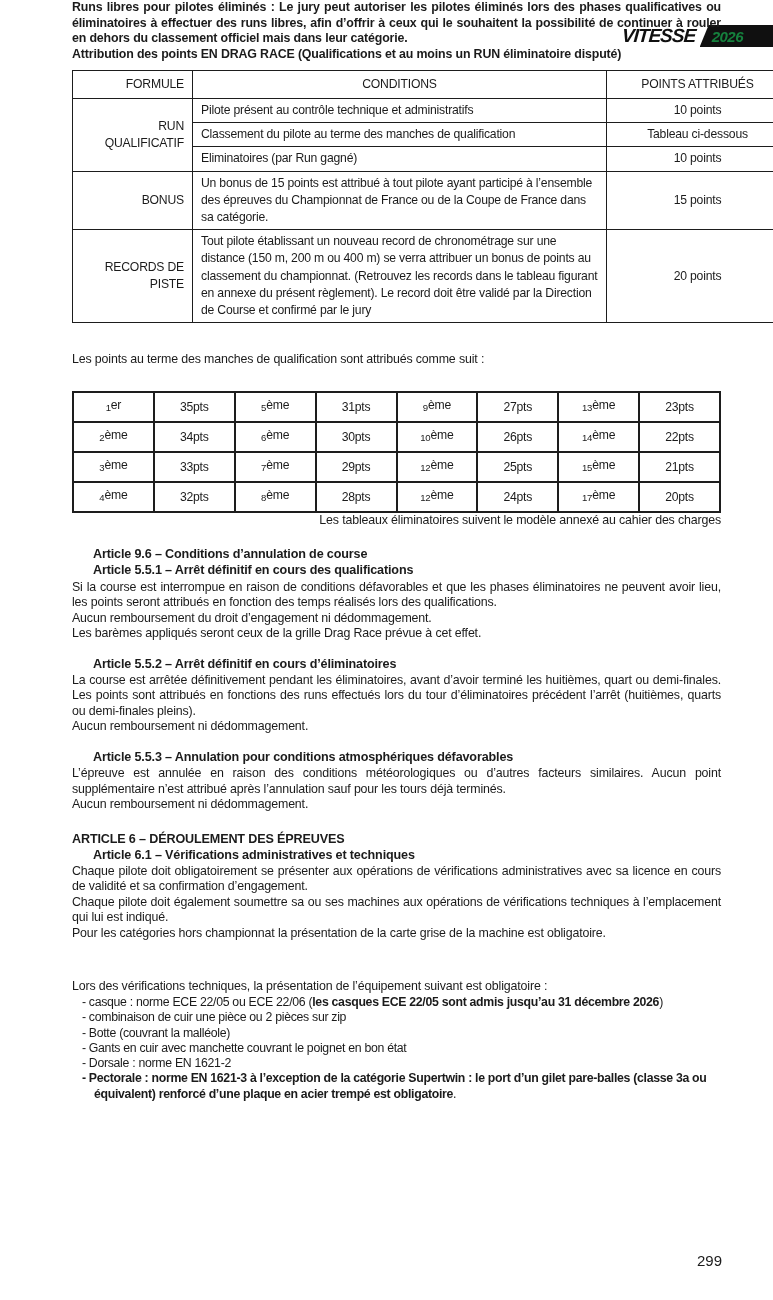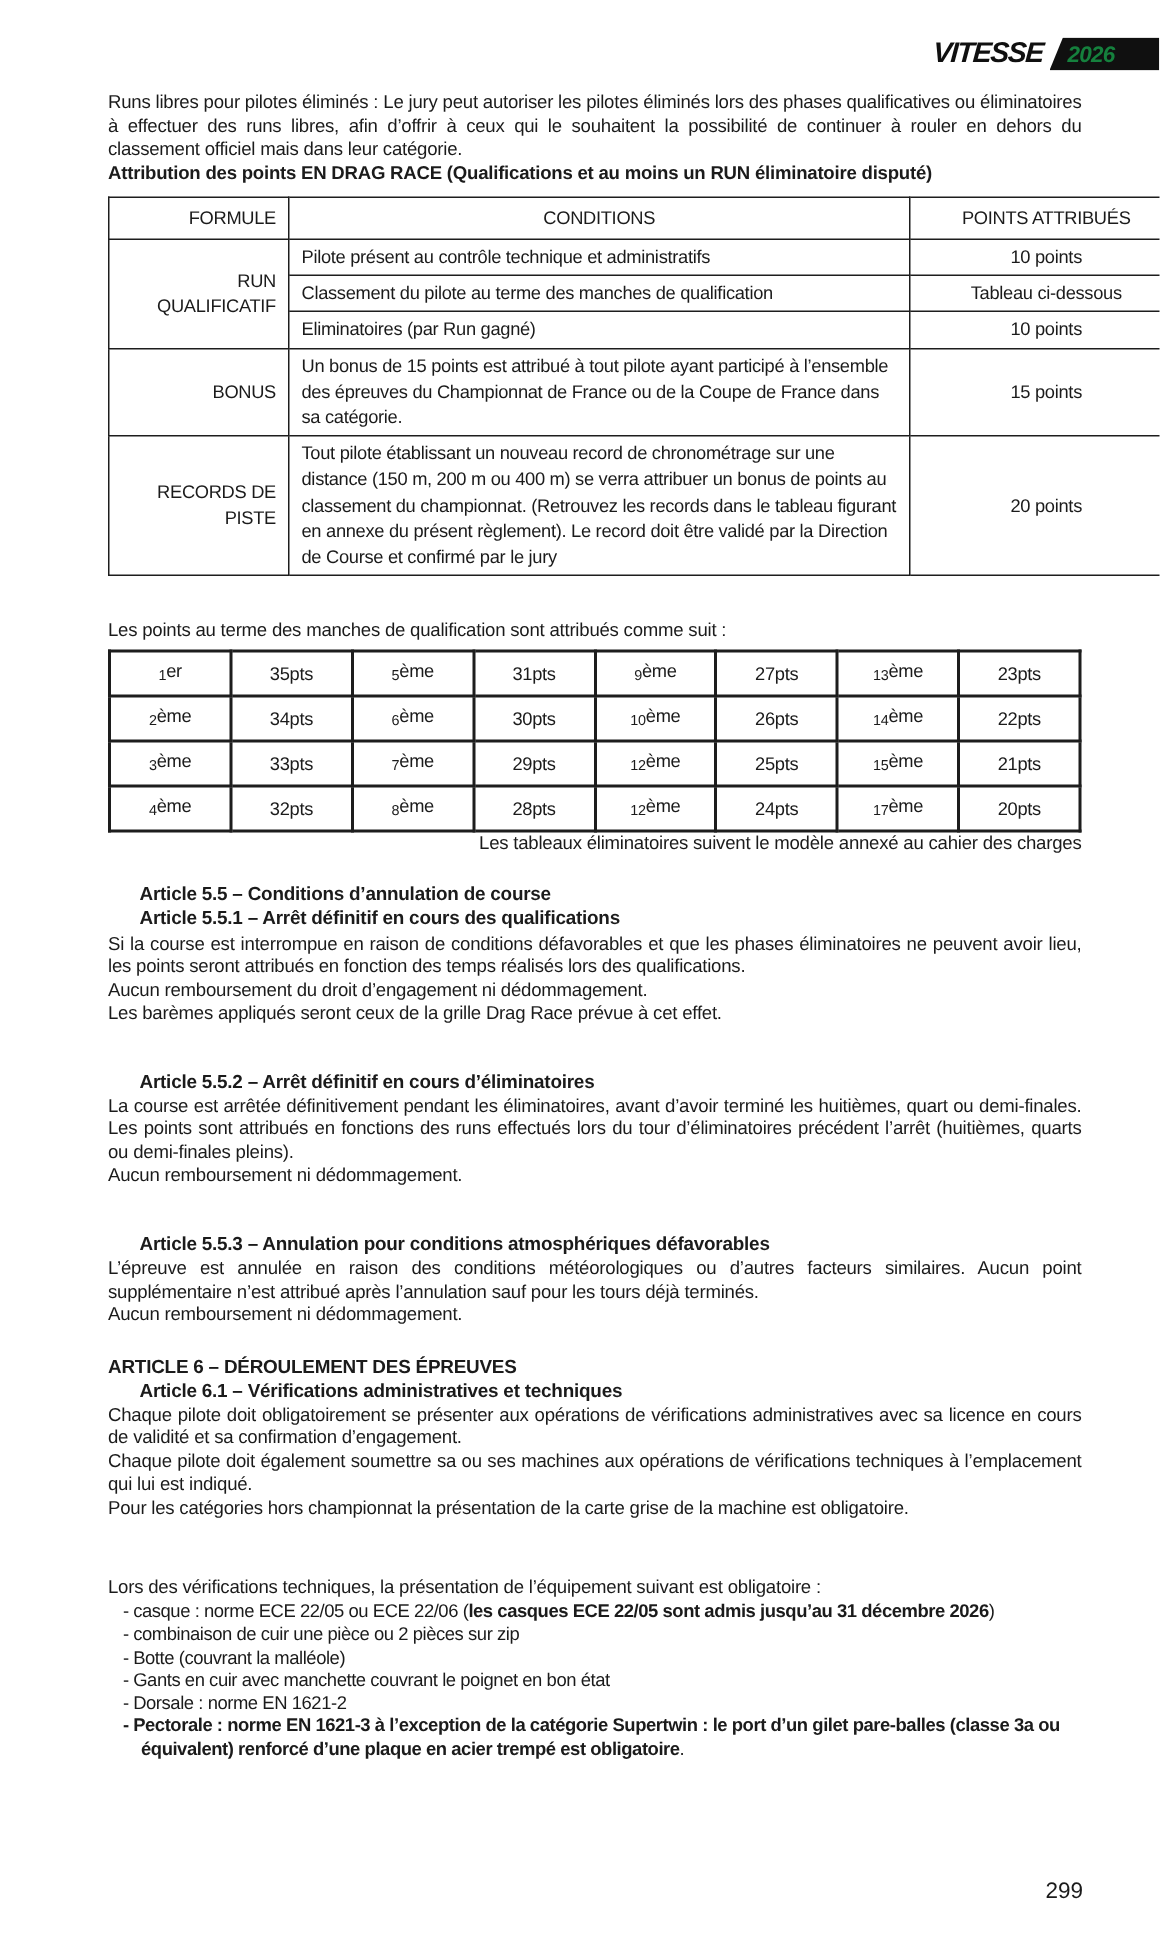--- a/index.html
+++ b/index.html
@@ -17,49 +17,49 @@
     transform:skewX(-4deg);
   }
   .logo-box{
     background:#101010;color:#15803d;font-style:italic;font-weight:bold;
     font-size:15px;letter-spacing:-0.5px;display:flex;align-items:center;
     padding:0 30px 0 12px;clip-path:polygon(9px 0,100% 0,100% 100%,0 100%);
   }
   
   .para{font-size:12.4px;line-height:15.5px;letter-spacing:-0.15px;text-align:justify;margin:0;}
   .b{font-weight:bold;}
-  .intro{margin-top:61px;font-weight:normal;}
+  .intro{font-weight:bold;}
   .attribution{font-weight:bold;text-align:left;}
   
   table{border-collapse:collapse;width:649px;table-layout:fixed;}
   .tbl1{margin-top:8px;}
   .tbl1 td,.tbl1 th{
     border:1.6px solid #1d1d1d;font-size:12.2px;line-height:17.2px;
     letter-spacing:-0.2px;padding:3px 8px;font-weight:normal;vertical-align:middle;
   }
   .tbl1 .c1{width:103px;text-align:right;}
   .tbl1 .c2{width:397px;text-align:left;}
   .tbl1 .c3{width:143px;text-align:center;padding-left:19px;}
   .tbl1 thead th{height:21px;text-align:center;}
   
-  .tbl2{margin-top:4px;}
+  .tbl2{margin-top:23px;}
   .tbl2 td{
     border:2px solid #1d1d1d;font-size:12.2px;height:26px;
     text-align:center;vertical-align:middle;letter-spacing:-0.2px;
   }
   .rk{font-size:9.6px;}
   .sfx{font-size:12.2px;position:relative;top:-1.5px;}
   
   .line{margin-top:29px;}
   .elim-note{text-align:right;}
   .art-title{font-weight:bold;font-size:12.6px;line-height:16.2px;letter-spacing:-0.15px;
     padding-left:21px;margin:0;text-align:left;}
   .art-title.flush{padding-left:0;}
   .sec-gap-lg{margin-top:18px;}
-  .sec-gap-xl{margin-top:29px;}
+  .sec-gap-xl{margin-top:14px;}
   .art-body{margin-top:1px;}
   
   .equip-intro{margin-top:38px;text-align:left;}
   .equip-item{
     font-size:12.3px;line-height:15.3px;letter-spacing:-0.3px;
     padding-left:22px;text-indent:-12px;text-align:left;margin:0;
   }
   .dash{margin-right:3px;}
   .page-number{position:absolute;top:1252px;right:51px;font-size:15px;letter-spacing:0;}
 </style>
@@ -153,21 +153,21 @@
         <td><span class="rk">12</span><span class="sfx">ème</span></td>
         <td>24pts</td>
         <td><span class="rk">17</span><span class="sfx">ème</span></td>
         <td>20pts</td>
       </tr>
     </tbody>
   </table>
 
   <p class="para elim-note">Les tableaux éliminatoires suivent le modèle annexé au cahier des charges</p>
 
-  <p class="art-title sec-gap-lg">Article 5.5 – Conditions d’annulation de course</p>
+  <p class="art-title sec-gap-lg">Article 9.6 – Conditions d’annulation de course</p>
   <p class="art-title">Article 5.5.1 – Arrêt définitif en cours des qualifications</p>
   <div class="art-body">
     <p class="para">Si la course est interrompue en raison de conditions défavorables et que les phases éliminatoires ne peuvent avoir lieu, les points seront attribués en fonction des temps réalisés lors des qualifications.</p>
     <p class="para">Aucun remboursement du droit d’engagement ni dédommagement.</p>
     <p class="para">Les barèmes appliqués seront ceux de la grille Drag Race prévue à cet effet.</p>
   </div>
 
   <p class="art-title sec-gap-xl">Article 5.5.2 – Arrêt définitif en cours d’éliminatoires</p>
   <div class="art-body">
     <p class="para">La course est arrêtée définitivement pendant les éliminatoires, avant d’avoir terminé les huitièmes, quart ou demi-finales. Les points sont attribués en fonctions des runs effectués lors du tour d’éliminatoires précédent l’arrêt (huitièmes, quarts ou demi-finales pleins).</p>

